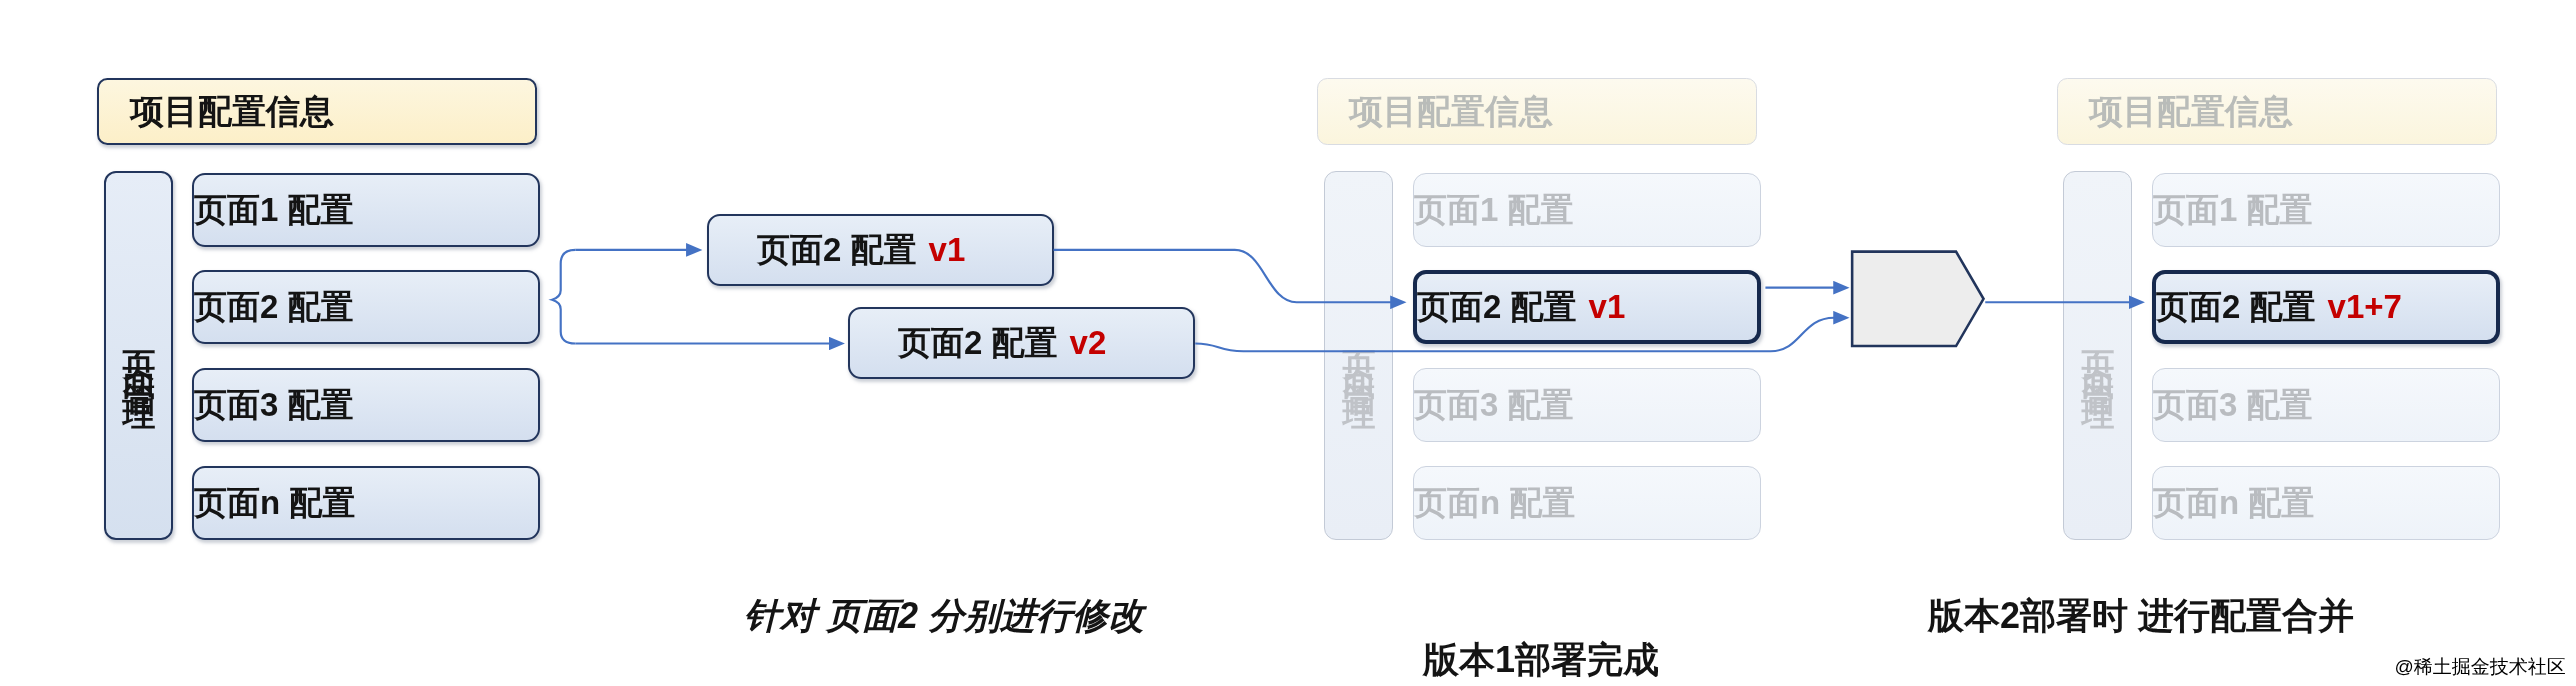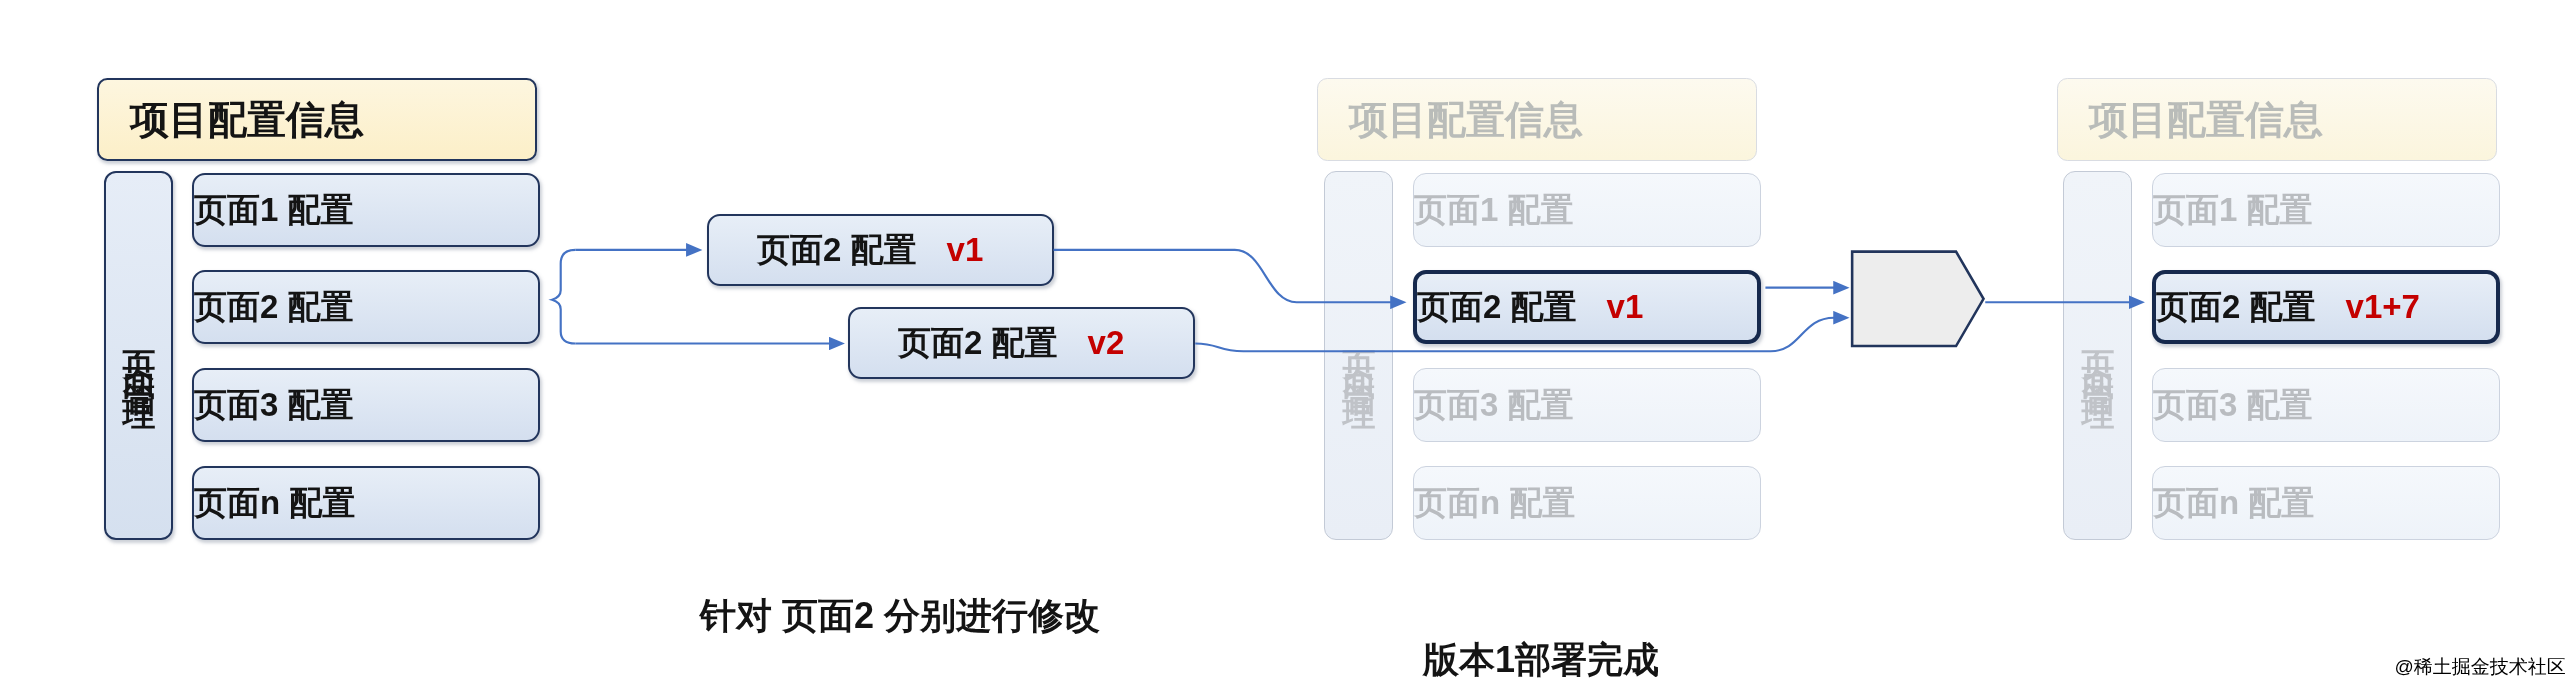--- a/index.html
+++ b/index.html
@@ -4,24 +4,24 @@
 <style>
   html,body { margin:0; padding:0; background:#ffffff; }
   .canvas {
     position:relative; width:2576px; height:687px; background:#ffffff;
     font-family:"Liberation Sans","DejaVu Sans",sans-serif; overflow:hidden;
   }
   .abs { position:absolute; box-sizing:border-box; }
 
   
   .header-box {
-    width:440px; height:83px; border:2.6px solid #22355c; border-radius:10.3px;
+    width:440px; height:67px; border:2.6px solid #22355c; border-radius:10.3px;
     background:linear-gradient(180deg,#fdf6df 0%,#fcefc8 100%);
     display:flex; align-items:center; padding-left:31px;
-    font-size:39px; font-weight:700; color:#141414;
+    font-size:34px; font-weight:700; color:#141414;
     box-shadow:1.7px 2.6px 3.4px rgba(110,120,140,.35);
   }
   .vbar {
     width:69px; height:369px; border:2.6px solid #22355c; border-radius:12px;
     background:linear-gradient(180deg,#e6edf7 0%,#d5e0ef 100%);
     display:flex; align-items:center; justify-content:center;
     box-shadow:1.7px 2.6px 3.4px rgba(110,120,140,.35);
   }
   .vbar span {
     writing-mode:vertical-rl; text-orientation:upright;
@@ -29,21 +29,21 @@
   }
   .page-box {
     width:348px; height:74px; border:2.6px solid #22355c; border-radius:13px;
     background:linear-gradient(180deg,#e7eef7 0%,#d4dfef 100%);
     display:flex; align-items:center; white-space:nowrap;
     font-size:33px; font-weight:700; color:#141414;
     box-shadow:1.7px 2.6px 3.4px rgba(110,120,140,.35);
   }
   .float-box { width:347px; height:72px; padding-left:48px; }
   .hl { border-width:4.3px; border-color:#16294d; }
-  .ver { color:#c40000; margin-left:30px; font-weight:700; }
+  .ver { color:#c40000; margin-left:12px; font-weight:700; }
 
   
   .f .header-box, .header-box.f {
     border:1.7px solid #d9dce2; background:linear-gradient(180deg,#fdfaef 0%,#fbf5dd 100%);
     color:#b9bcb9; box-shadow:none;
   }
   .f .vbar, .vbar.f {
     border:1.7px solid #c3cad6; background:linear-gradient(180deg,#f0f4f9 0%,#e9eef6 100%);
     box-shadow:none;
   }
@@ -114,22 +114,23 @@
   </div>
 
   <div class="abs page-box f" style="left:2152px; top:173px;">页面1 配置</div>
   <div class="abs page-box hl" style="left:2152px; top:270px;">
     <span>页面2 配置</span>
     <span class="ver">v1+7</span>
   </div>
   <div class="abs page-box f" style="left:2152px; top:368px;">页面3 配置</div>
   <div class="abs page-box f" style="left:2152px; top:466px;">页面n 配置</div>
 
-  <div class="abs caption" style="left:700px; top:592px;">针对 页面2 分别进行修改</div>
+  <div class="abs caption" style="left:744px; top:592px;font-style:italic;">针对 页面2 分别进行修改</div>
   <div class="abs caption" style="left:1423px; top:592px;margin-top:44px;">版本1部署完成</div>
+  <div class="abs caption" style="left:1928px; top:592px;">版本2部署时 进行配置合并</div>
 
   <div class="abs watermark" style="right:10.3px; top:654px;">@稀土掘金技术社区</div>
 
   <svg class="overlay" width="2576" height="687" viewBox="0 0 3000 800">
     <defs>
       <marker id="ah" markerUnits="userSpaceOnUse" markerWidth="20" markerHeight="16" viewBox="0 0 20 16" refX="1" refY="8" orient="auto">
         <path d="M0,0 L19,8 L0,16 Z" fill="#4472c4"></path>
       </marker>
     </defs>
 

